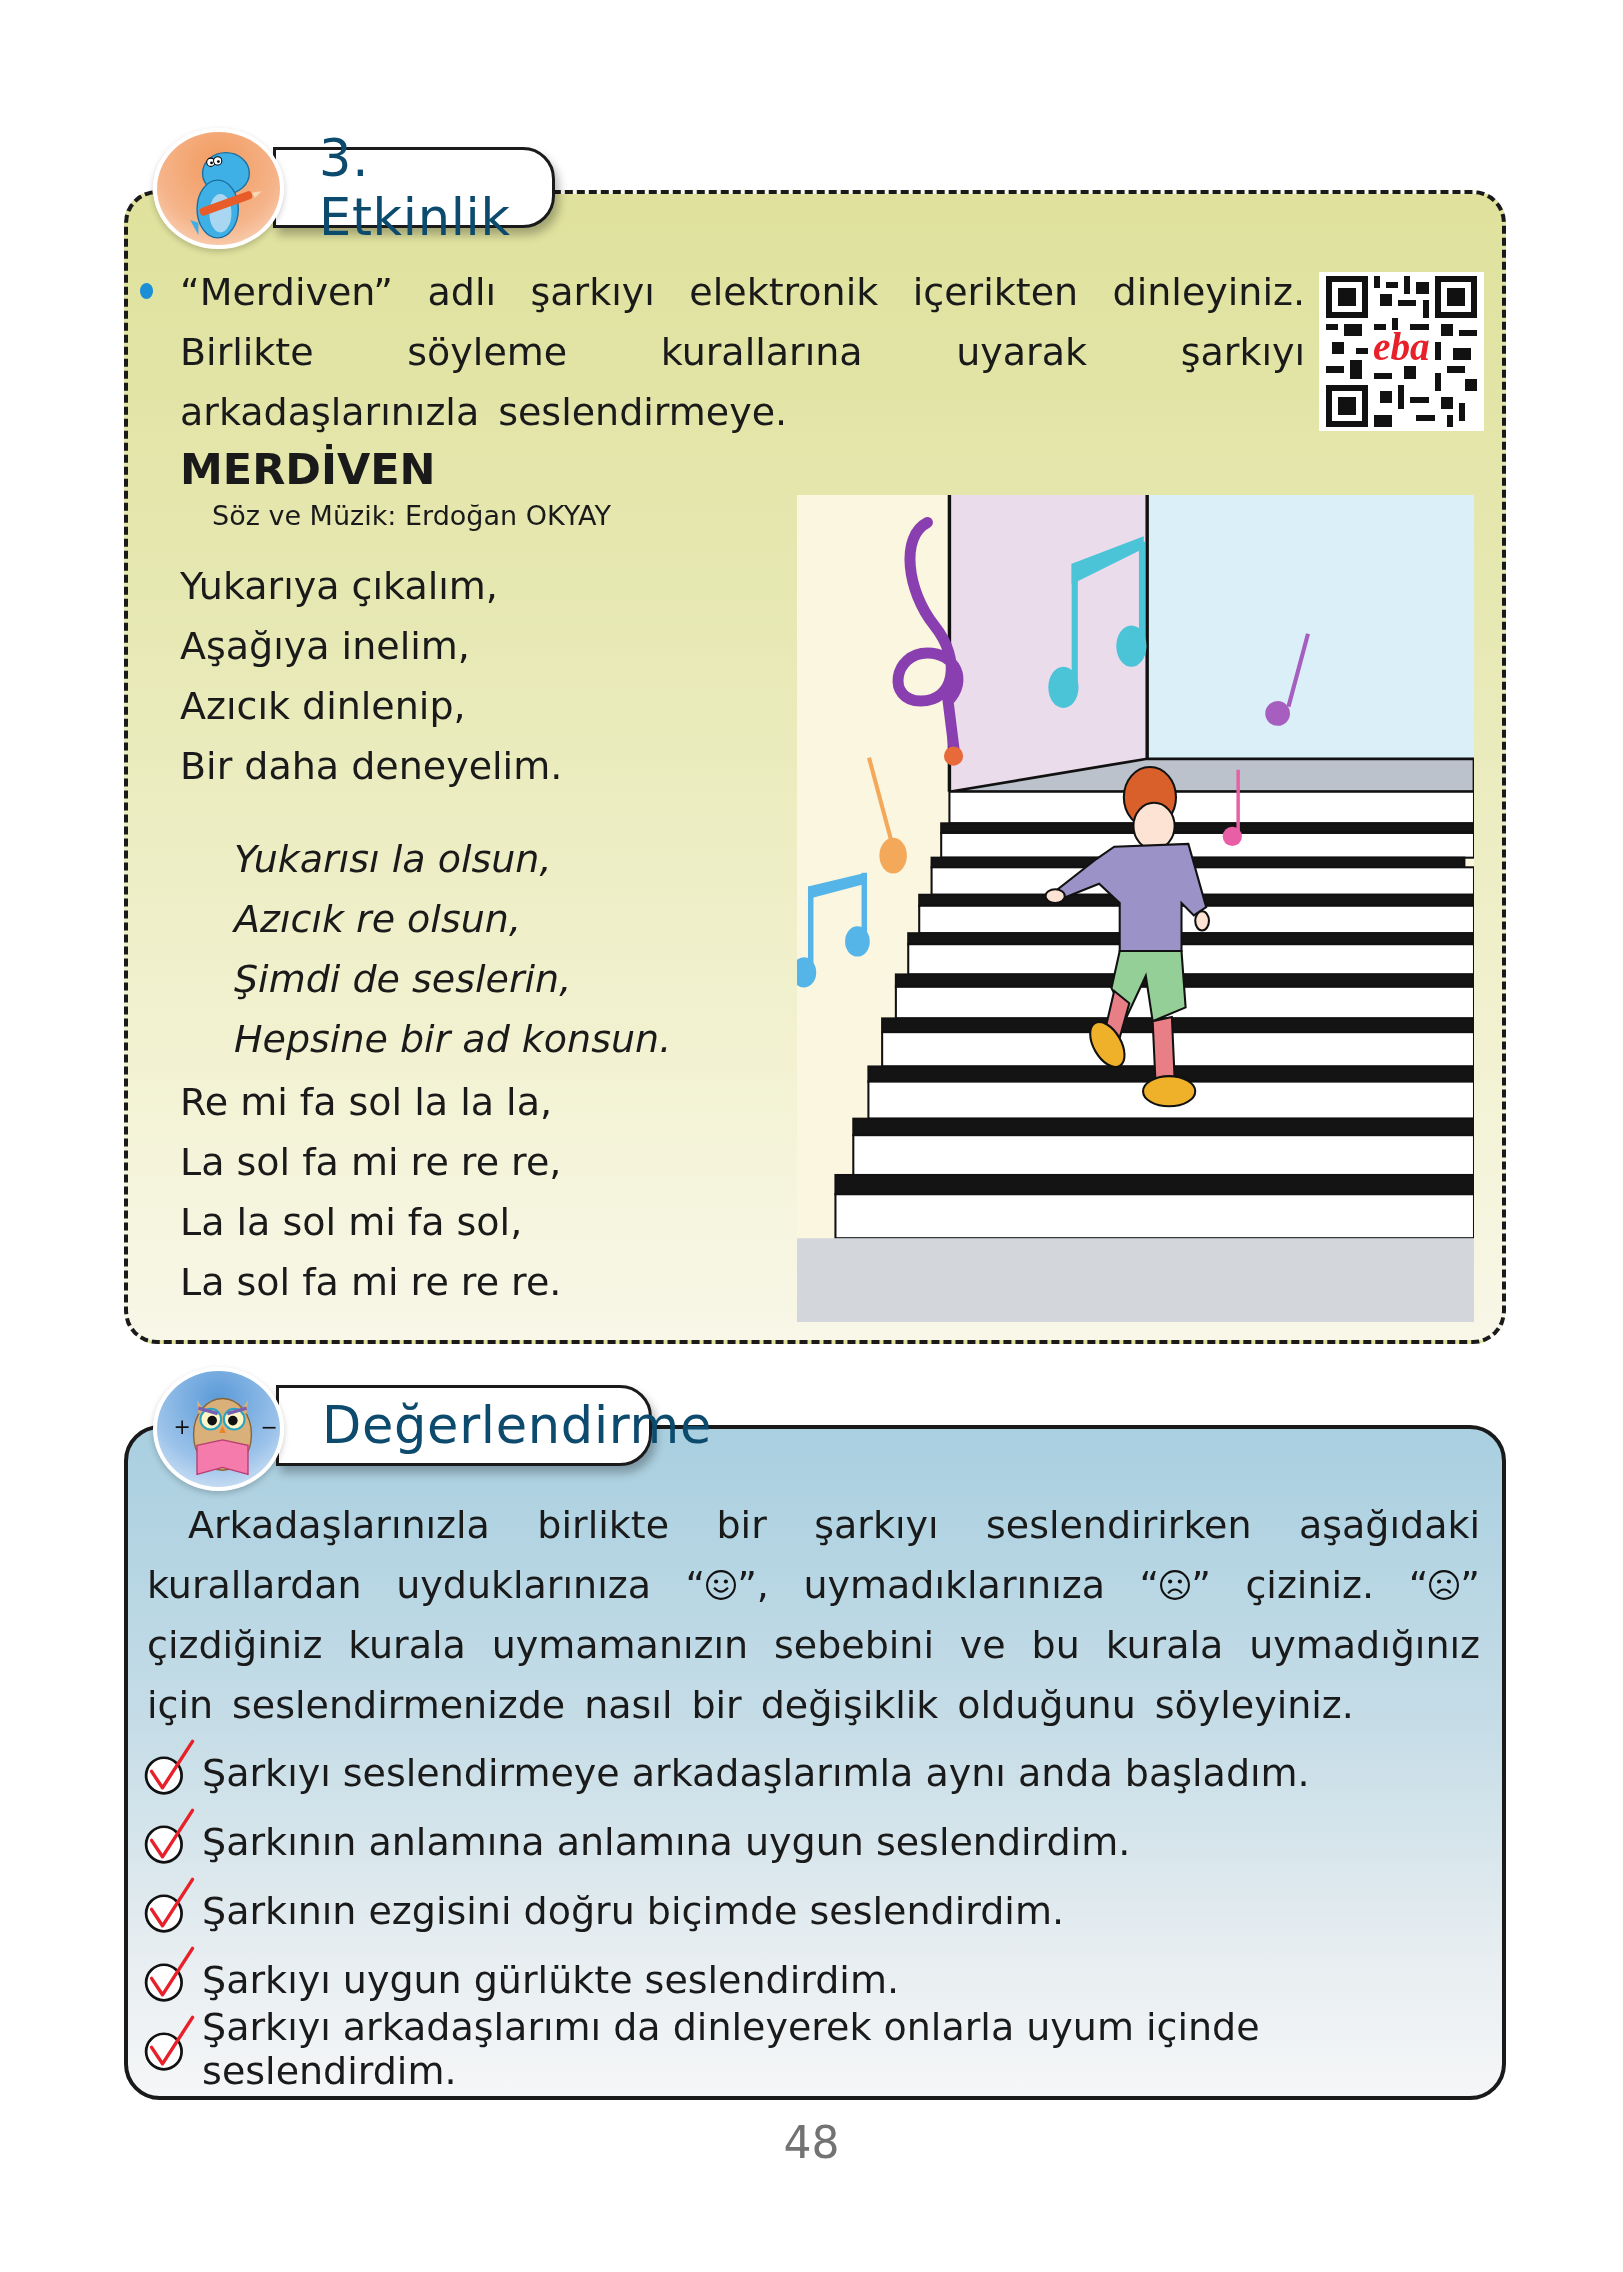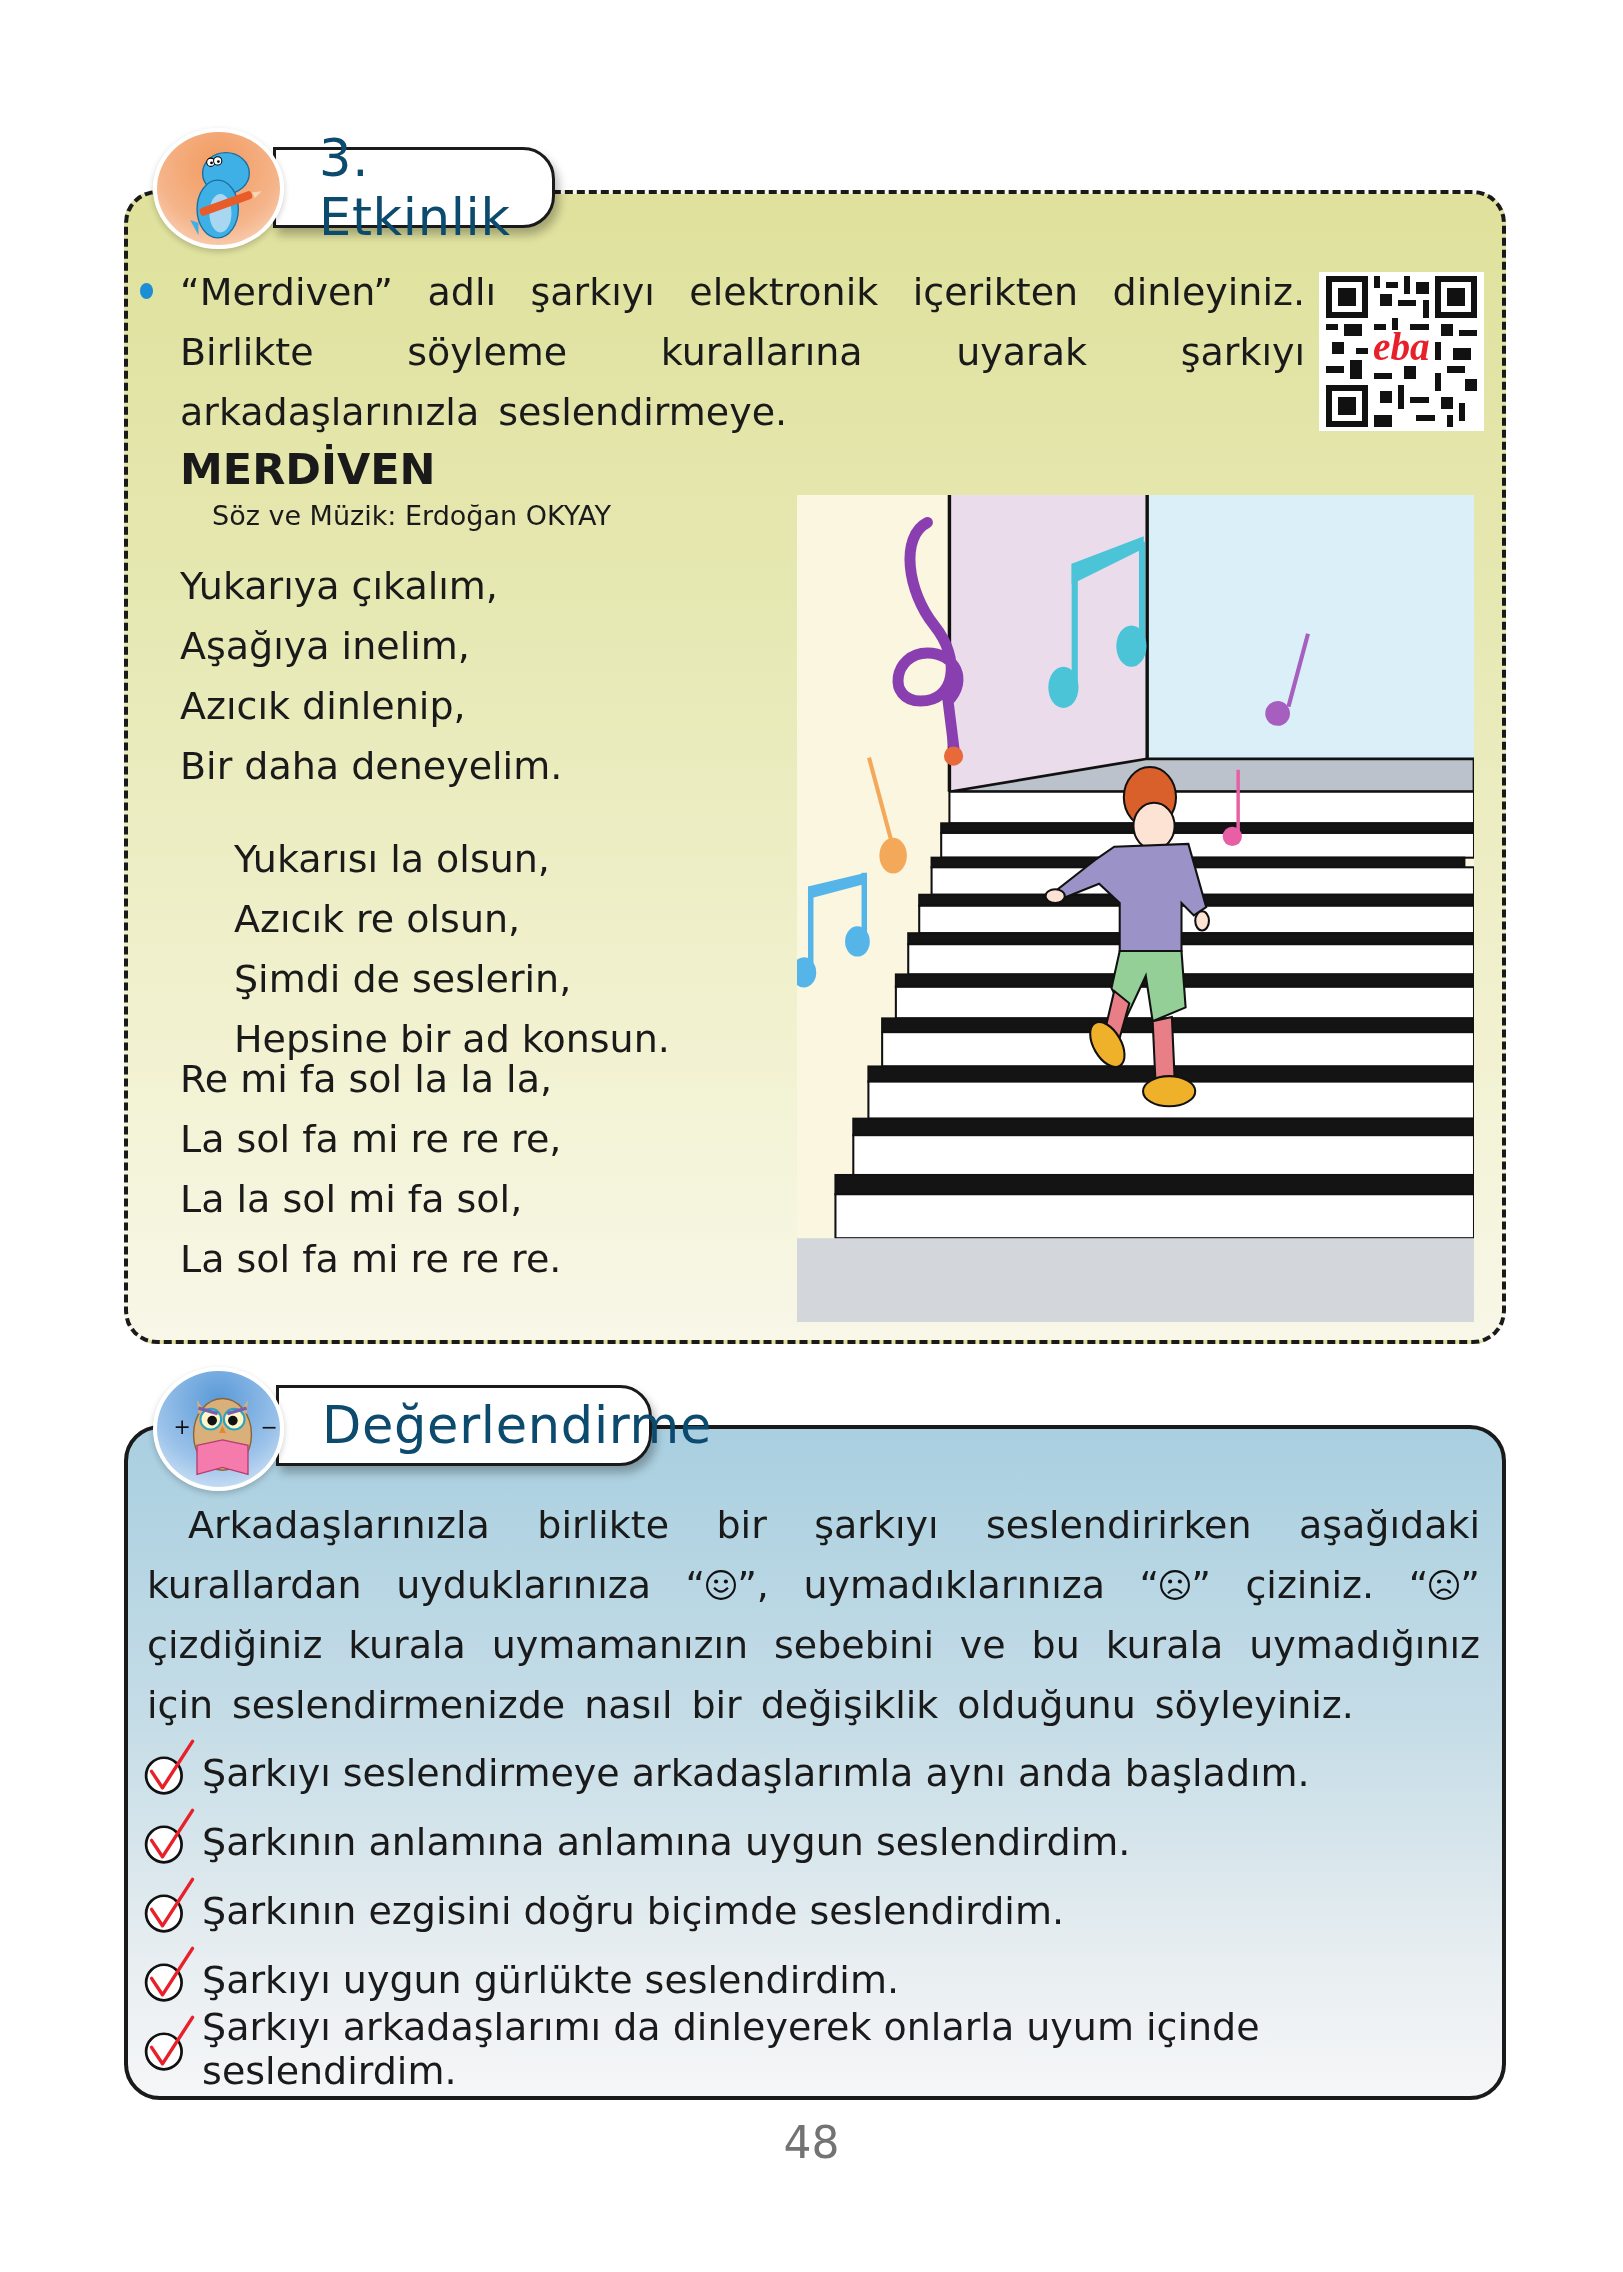--- a/index.html
+++ b/index.html
@@ -48,22 +48,22 @@
     }
     .qr svg { width: 100%; height: 100%; display: block; }
 
     .song-title {
       position: absolute; left: 180px; top: 444px; font-size: 43px; font-weight: bold;
       letter-spacing: 0px;
     }
     .song-author { position: absolute; left: 212px; top: 500px; font-size: 27px; }
     .verse { position: absolute; font-size: 38px; line-height: 60px; }
     .verse-1 { left: 180px; top: 556px; }
-    .verse-2 { left: 234px; top: 829px; }
-    .verse-3 { left: 180px; top: 1049px; }
+    .verse-2 { left: 234px; top: 829px; font-style: italic; }
+    .verse-3 { left: 180px; top: 1072px; }
     .verse div { white-space: nowrap; }
 
     .illustration {
       position: absolute; left: 797px; top: 495px; width: 677px; height: 827px;
       background: #fbf6df; overflow: hidden;
     }
     .illustration svg { width: 100%; height: 100%; display: block; }
 
     
     .eval-box {

